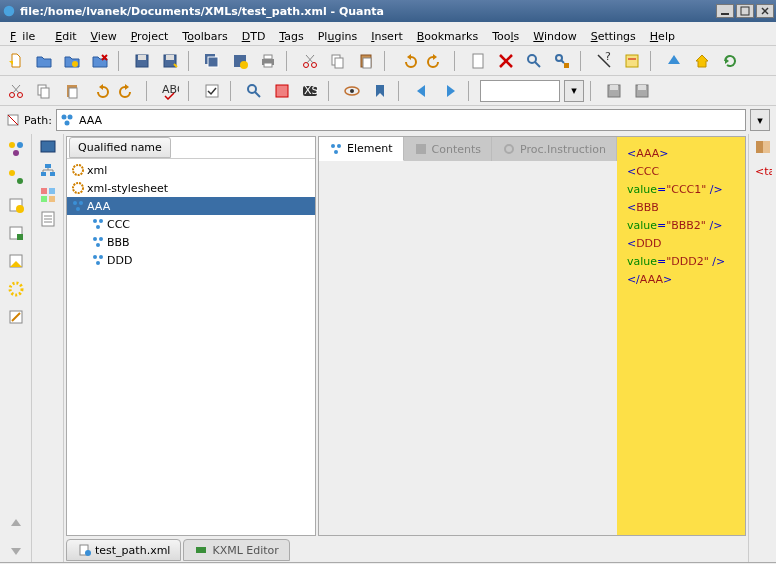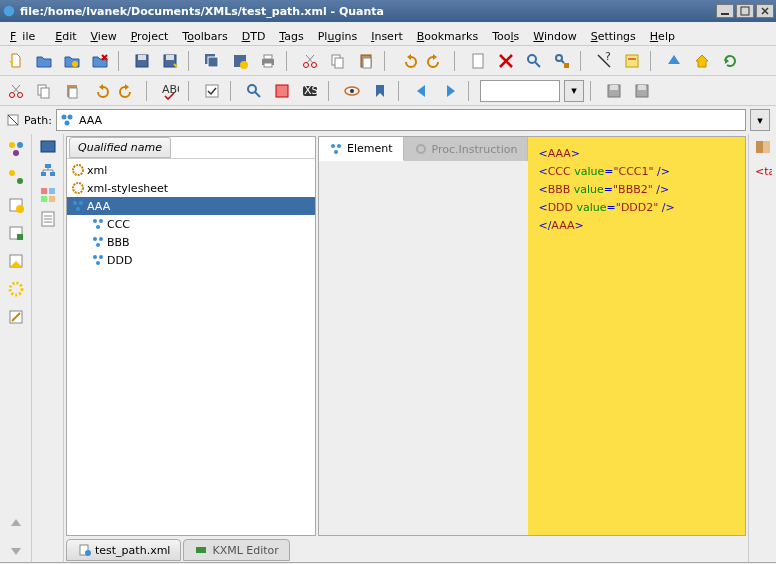--- a/index.html
+++ b/index.html
@@ -24,21 +24,21 @@
 .pathwrap input { padding-left: 22px; }
 .dropbtn { width: 20px; height: 22px; border: 1px solid #999; background: #e8e8e8; display: flex; align-items: center; justify-content: center; }
 .main { display: flex; height: 428px; }
 .leftgutter { width: 32px; background: #eeeeee; border-right: 1px solid #ccc; display: flex; flex-direction: column; align-items: center; padding-top: 4px; gap: 6px; }
 .leftgutter .gbtn { width: 22px; height: 22px; display: flex; align-items: center; justify-content: center; }
 .secondgutter { width: 32px; background: #eeeeee; border-right: 1px solid #ccc; display: flex; flex-direction: column; align-items: center; padding-top: 4px; gap: 6px; }
 .content { flex: 1; display: flex; flex-direction: column; background: #eeeeee; }
 .workarea { flex: 1; display: flex; padding: 2px; gap: 2px; }
 .treepane { width: 250px; background: #fff; border: 1px solid #aaa; display: flex; flex-direction: column; }
 .treehead { height: 22px; border-bottom: 1px solid #ccc; display: flex; align-items: center; }
-.treehead .col { padding: 3px 8px; border: 1px solid #bbb; background: linear-gradient(#f8f8f8,#e4e4e4); border-radius: 3px 3px 0 0; margin: 2px; font-style: italic; }
+.treehead .col { padding: 3px 8px; border: 1px solid #bbb; background: linear-gradient(#f8f8f8,#e4e4e4); border-radius: 3px 3px 0 0; margin: 2px; }
 .treebody { flex: 1; padding: 2px 0; overflow: auto; }
 .treenode { display: flex; align-items: center; height: 18px; padding-left: 4px; gap: 2px; }
 .treenode.sel { background: #3a6ea5; color: #fff; }
 .treenode .ticon { width: 14px; height: 14px; }
 .treenode.indent1 { padding-left: 24px; }
 .rightpane { flex: 1; display: flex; flex-direction: row; border: 1px solid #aaa; background: #eee; }
 .rtabs { height: 24px; display: flex; background: #ddd; }
 .rtab { padding: 4px 10px; display: flex; align-items: center; gap: 4px; border-right: 1px solid #bbb; color: #888; background: #c8c8c8; }
 .rtab.active { background: #fff; color: #000; border-bottom: 1px solid #fff; }
 .rtable { height: 140px; background: #fff; border-bottom: 1px solid #aaa; }
@@ -534,20 +534,26 @@
           <div class="rtab active">
               <svg width="14" height="14">
                 <circle cx="4" cy="4" r="2" fill="#3a8fd6"></circle>
                 <circle cx="10" cy="4" r="2" fill="#3a8fd6"></circle>
                 <circle cx="7" cy="10" r="2" fill="#3a8fd6"></circle>
               </svg>
               <span>Element</span>
             </div>
           <div class="rtab">
               <svg width="14" height="14">
+                <rect x="2" y="2" width="10" height="10" fill="#aaa"></rect>
+              </svg>
+              <span>Contents</span>
+            </div>
+          <div class="rtab">
+              <svg width="14" height="14">
                 <circle cx="7" cy="7" r="4" fill="none" stroke="#aaa" stroke-width="2"></circle>
               </svg>
               <span>Proc.Instruction</span>
             </div>
         </div>
         <div class="rcode">
           <div><span class="tag">&lt;</span><span class="el">AAA</span><span class="tag">&gt;</span></div>
           <div><span class="tag">  &lt;</span><span class="el">CCC</span><span class="attr"> value</span><span class="tag">=</span><span class="val">"CCC1"</span><span class="tag"> /&gt;</span></div>
           <div><span class="tag">  &lt;</span><span class="el">BBB</span><span class="attr"> value</span><span class="tag">=</span><span class="val">"BBB2"</span><span class="tag"> /&gt;</span></div>
           <div><span class="tag">  &lt;</span><span class="el">DDD</span><span class="attr"> value</span><span class="tag">=</span><span class="val">"DDD2"</span><span class="tag"> /&gt;</span></div>

